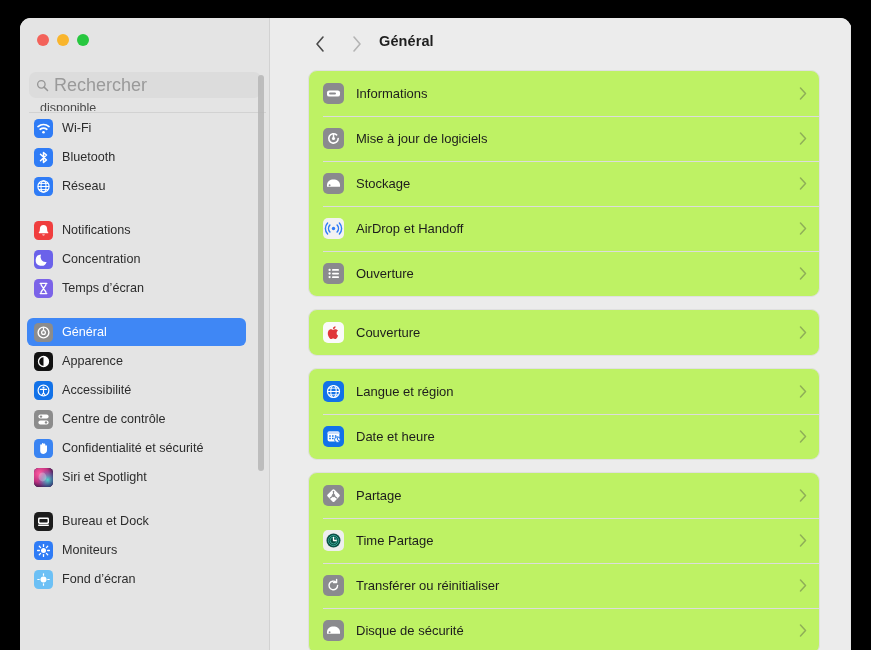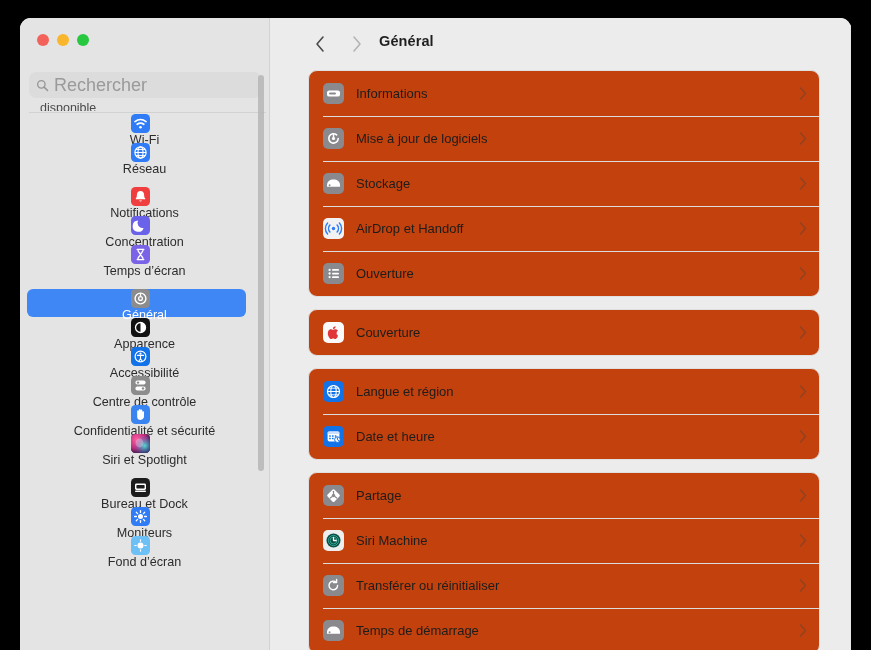--- a/index.html
+++ b/index.html
@@ -117,21 +117,20 @@
   .side-item {
     position: relative;
     display: flex;
     align-items: center;
     height: 28px;
     margin: 0 24px 1px 7px;
     padding-left: 7px;
     border-radius: 6px;
     box-sizing: border-box;
     cursor: default;
-    flex-direction: column;
   }
   .side-item.selected { background: #3f87f5; }
   .side-item.selected .side-label { color: #ffffff; }
 
   .side-icon {
     width: 19px; height: 19px;
     border-radius: 4.5px;
     flex: none;
     display: flex;
     align-items: center;
@@ -197,21 +196,21 @@
     position: absolute;
     left: 0;
     top: 52px;
     width: 580px;
     height: 580px;
     overflow: hidden;
   }
 
   .group {
     margin: 0 31px 12px 37px;
-    background: #c2410c;
+    background: #bef264;
     border: 1px solid #e0e0e0;
     border-radius: 9px;
     overflow: hidden;
   }
 
   .row {
     position: relative;
     display: flex;
     align-items: center;
     height: 45px;
@@ -293,20 +292,28 @@
       <div class="side-group">
         <div class="side-item">
           <span class="side-icon" style="background:#2f7cf6">
             <svg width="19" height="19" viewBox="0 0 19 19">
               <path d="M4 7.6a9 9 0 0 1 11 0" fill="none" stroke="#fff" stroke-width="1.7" stroke-linecap="round"></path>
               <path d="M6.2 10.3a5.5 5.5 0 0 1 6.6 0" fill="none" stroke="#fff" stroke-width="1.7" stroke-linecap="round"></path>
               <circle cx="9.5" cy="13.3" r="1.3" fill="#fff"></circle>
             </svg>
           </span>
           <span class="side-label">Wi-Fi</span>
+        </div>
+        <div class="side-item">
+          <span class="side-icon" style="background:#2f7cf6">
+            <svg width="19" height="19" viewBox="0 0 19 19">
+              <path d="M6.5 6.3 L12.5 12 L9.5 14.5 V4.5 L12.5 7 L6.5 12.7" fill="none" stroke="#fff" stroke-width="1.5" stroke-linejoin="round" stroke-linecap="round"></path>
+            </svg>
+          </span>
+          <span class="side-label">Bluetooth</span>
         </div>
         <div class="side-item">
           <span class="side-icon" style="background:#2f7cf6">
             <svg width="19" height="19" viewBox="0 0 19 19">
               <circle cx="9.5" cy="9.5" r="5.6" fill="none" stroke="#fff" stroke-width="1.2"></circle>
               <ellipse cx="9.5" cy="9.5" rx="2.5" ry="5.6" fill="none" stroke="#fff" stroke-width="1.1"></ellipse>
               <line x1="4" y1="9.5" x2="15" y2="9.5" stroke="#fff" stroke-width="1.1"></line>
               <line x1="5" y1="6.5" x2="14" y2="6.5" stroke="#fff" stroke-width="0.9"></line>
               <line x1="5" y1="12.5" x2="14" y2="12.5" stroke="#fff" stroke-width="0.9"></line>
             </svg>
@@ -641,21 +648,21 @@
 
         <div class="row">
           <span class="row-icon" style="background:#eeeeee">
             <svg width="21" height="21" viewBox="0 0 21 21">
               <circle cx="10.5" cy="10.5" r="7" fill="#0b4f45"></circle>
               <circle cx="10.5" cy="10.5" r="5.1" fill="none" stroke="#35a392" stroke-width="1"></circle>
               <circle cx="10.5" cy="10.5" r="3.4" fill="none" stroke="#35a392" stroke-width="1"></circle>
               <path d="M10.5 7.4 V10.5 H13.2" stroke="#fff" stroke-width="1.3" fill="none" stroke-linecap="round" stroke-linejoin="round"></path>
             </svg>
           </span>
-          <span class="row-label">Siri Machine</span>
+          <span class="row-label">Time Partage</span>
           <svg class="chevron" width="8" height="13" viewBox="0 0 8 13">
             <path d="M1.5 1 L6.5 6.5 L1.5 12" fill="none" stroke="#444" stroke-width="1.5" stroke-linecap="round" stroke-linejoin="round"></path>
           </svg>
         </div>
 
         <div class="row">
           <span class="row-icon" style="background:#8a8a8e">
             <svg width="21" height="21" viewBox="0 0 21 21">
               <path d="M14.6 10.5a4.3 4.3 0 1 1-1.4-3.2" fill="none" stroke="#fff" stroke-width="1.4" stroke-linecap="round"></path>
               <path d="M13.6 4.4 L13.6 7.6 L10.4 7.6" fill="none" stroke="#fff" stroke-width="1.4" stroke-linecap="round" stroke-linejoin="round"></path>
@@ -667,21 +674,21 @@
           </svg>
         </div>
 
         <div class="row">
           <span class="row-icon" style="background:#8a8a8e">
             <svg width="21" height="21" viewBox="0 0 21 21">
               <path d="M4 12.2c0-3.6 2.9-5.6 6.5-5.6S17 8.6 17 12.2v1.6H4z" fill="#fff"></path>
               <circle cx="6.6" cy="12.3" r="0.95" fill="#8a8a8e"></circle>
             </svg>
           </span>
-          <span class="row-label">Temps de démarrage</span>
+          <span class="row-label">Disque de sécurité</span>
           <svg class="chevron" width="8" height="13" viewBox="0 0 8 13">
             <path d="M1.5 1 L6.5 6.5 L1.5 12" fill="none" stroke="#444" stroke-width="1.5" stroke-linecap="round" stroke-linejoin="round"></path>
           </svg>
         </div>
       </div>
 
     </div>
   </div>
 
   <div id="main-scrollbar">

